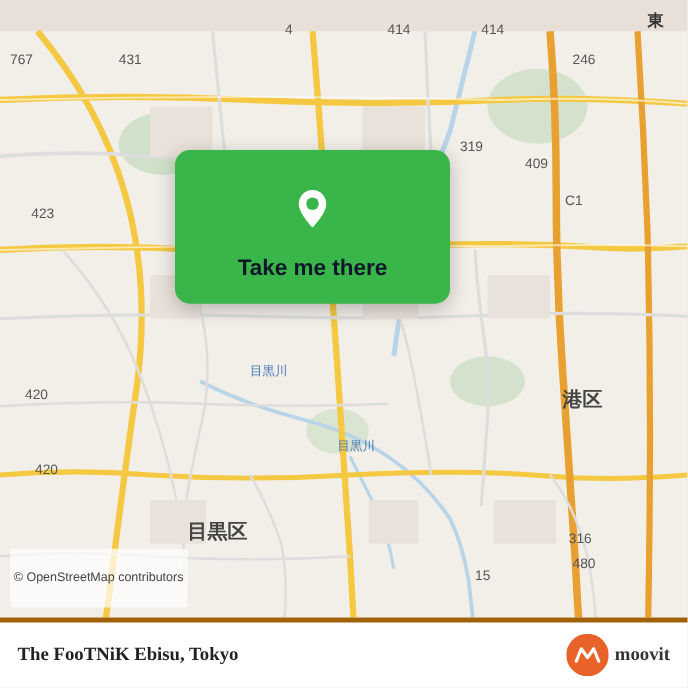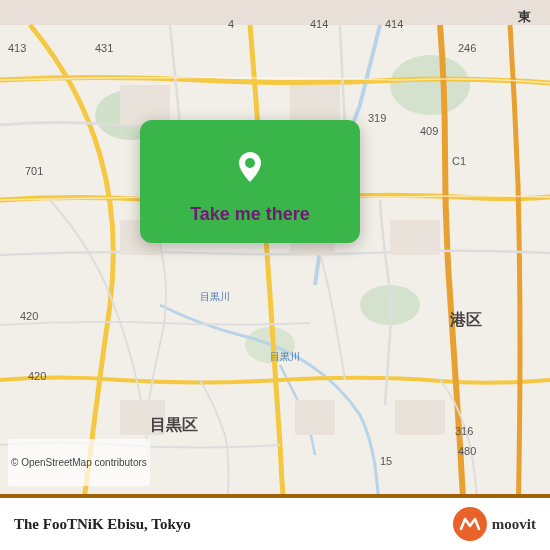--- a/index.html
+++ b/index.html
@@ -45,21 +45,21 @@
     }
 
     .location-pin-icon {
       width: 52px;
       height: 52px;
       margin-bottom: 10px;
     }
 
     .take-me-there-btn {
       background-color: #3ab54a;
-      color: #701a75;
+      color: #0f172a;
       border: none;
       font-size: 18px;
       font-weight: 600;
       cursor: pointer;
       padding: 2px 0;
       text-align: center;
       width: 100%;
     }
 
     
@@ -187,28 +187,28 @@
     <rect x="120" y="60" width="50" height="40" fill="#e8e2da" rx="2"></rect>
     <rect x="290" y="60" width="50" height="40" fill="#e8e2da" rx="2"></rect>
     <rect x="120" y="195" width="40" height="35" fill="#e8e2da" rx="2"></rect>
     <rect x="290" y="195" width="45" height="35" fill="#e8e2da" rx="2"></rect>
     <rect x="390" y="195" width="50" height="35" fill="#e8e2da" rx="2"></rect>
     <rect x="120" y="375" width="45" height="35" fill="#e8e2da" rx="2"></rect>
     <rect x="295" y="375" width="40" height="35" fill="#e8e2da" rx="2"></rect>
     <rect x="395" y="375" width="50" height="35" fill="#e8e2da" rx="2"></rect>
   </svg>
 
-  <div class="map-label" style="top:42px; left:8px;">413</div>
+  <div class="map-label" style="top:42px; left:8px;">767</div>
   <div class="map-label" style="top:42px; left:95px;">431</div>
   <div class="map-label" style="top:18px; left:228px;">4</div>
   <div class="map-label" style="top:18px; left:310px;">414</div>
   <div class="map-label" style="top:18px; left:385px;">414</div>
   <div class="map-label" style="top:42px; left:458px;">246</div>
 
-  <div class="map-label" style="top:165px; left:25px;">701</div>
+  <div class="map-label" style="top:165px; left:25px;">423</div>
   <div class="map-label" style="top:155px; left:452px;">C1</div>
   <div class="map-label" style="top:125px; left:420px;">409</div>
   <div class="map-label" style="top:112px; left:368px;">319</div>
 
   <div class="map-label" style="top:310px; left:20px;">420</div>
   <div class="map-label" style="top:370px; left:28px;">420</div>
   <div class="map-label" style="top:425px; left:455px;">316</div>
   <div class="map-label" style="top:455px; left:380px;">15</div>
   <div class="map-label" style="top:445px; left:458px;">480</div>
 

